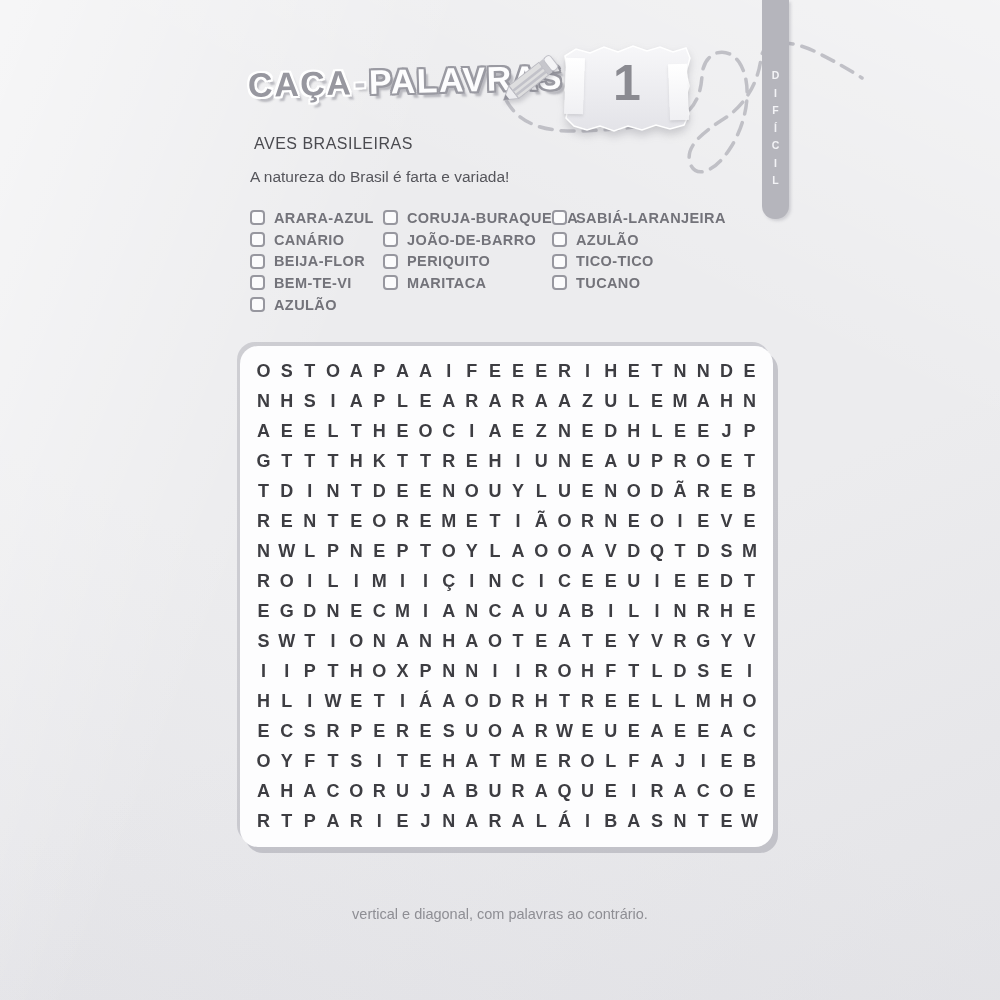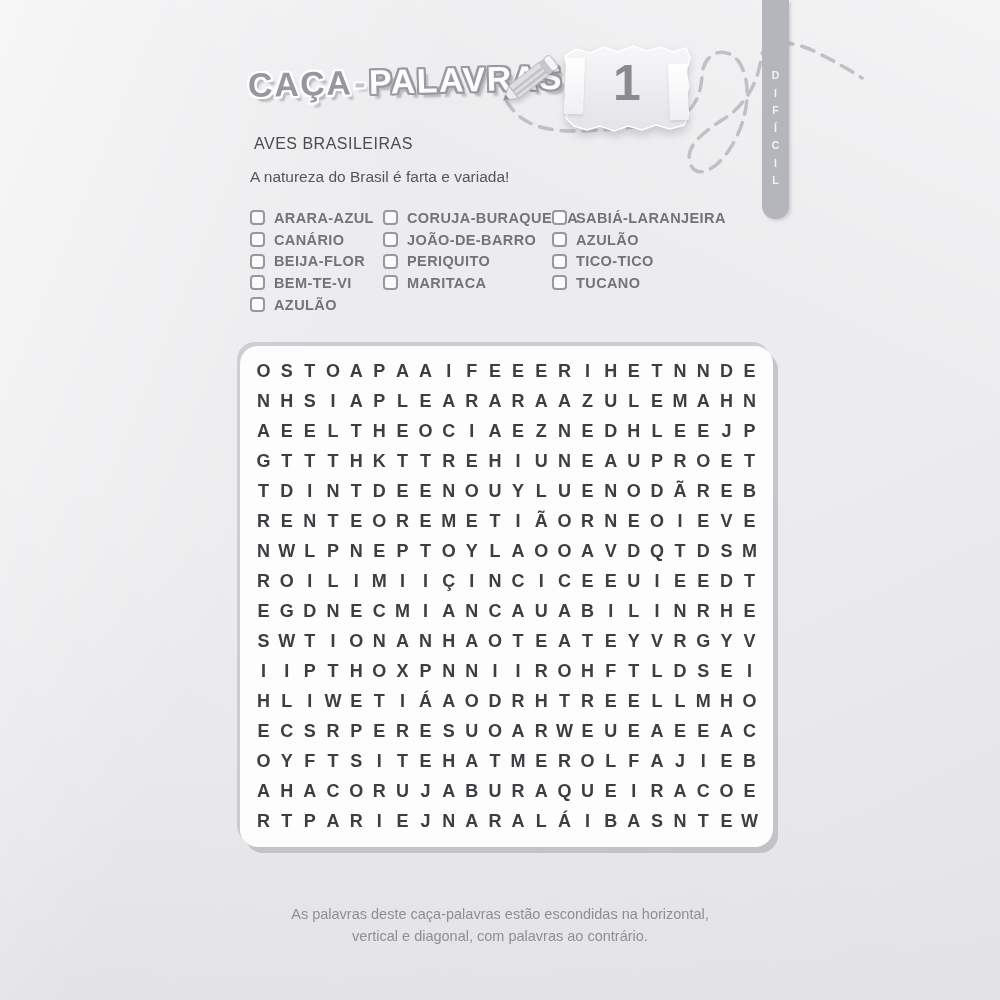--- a/index.html
+++ b/index.html
@@ -575,17 +575,16 @@
           <span class="cell">S</span>
           <span class="cell">N</span>
           <span class="cell">T</span>
           <span class="cell">E</span>
           <span class="cell">W</span>
         </div>
       </div>
   </div>
 
   <div class="footer">
-    <div>As palavras deste caça-palavras estão escondidas na horizontal,</div>
     <div>vertical e diagonal, com palavras ao contrário.</div>
   </div>
 
 </div>
 
 </body></html>

